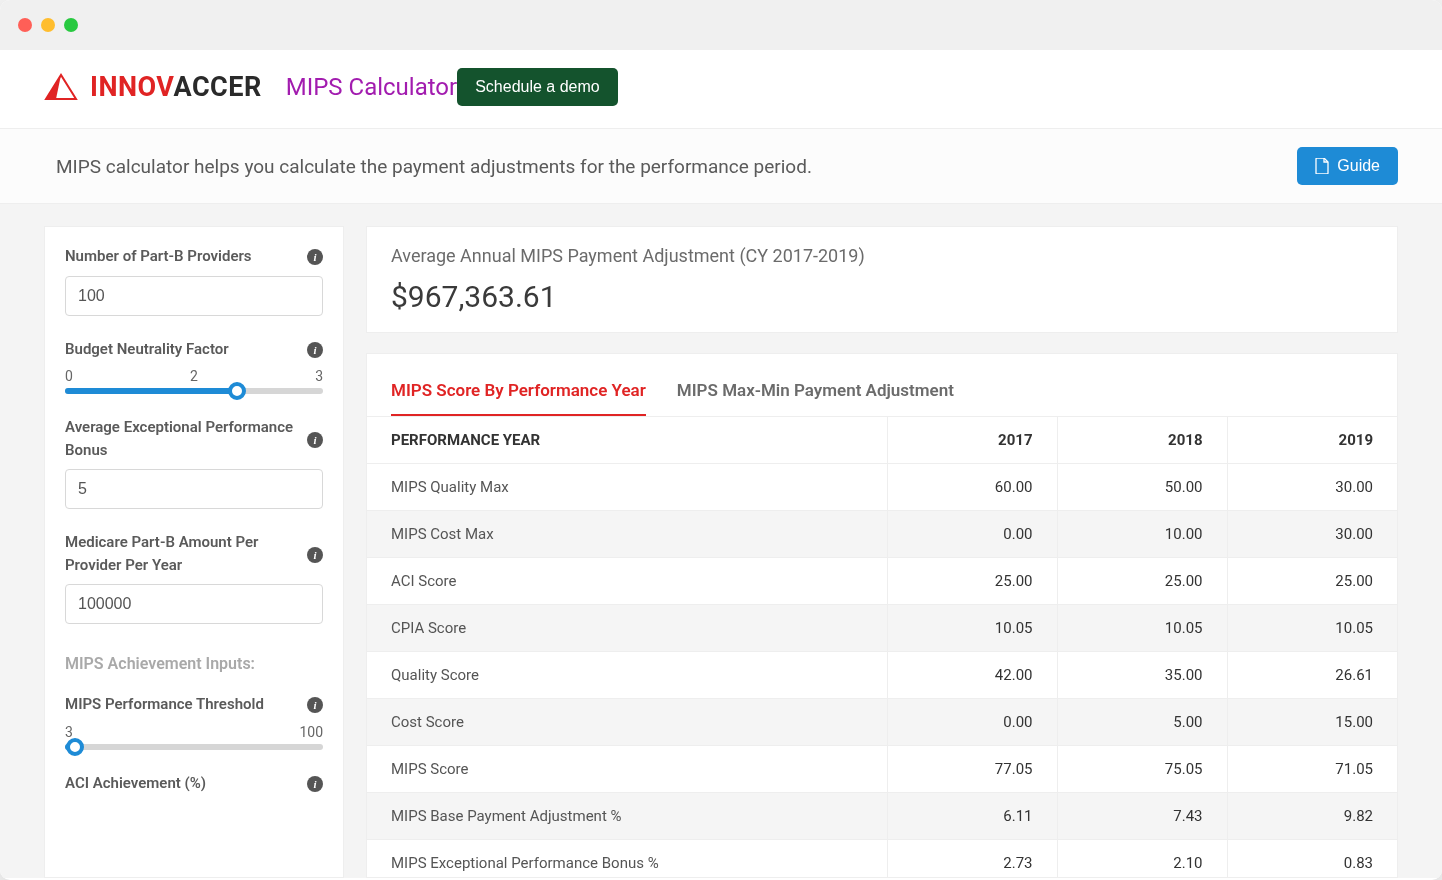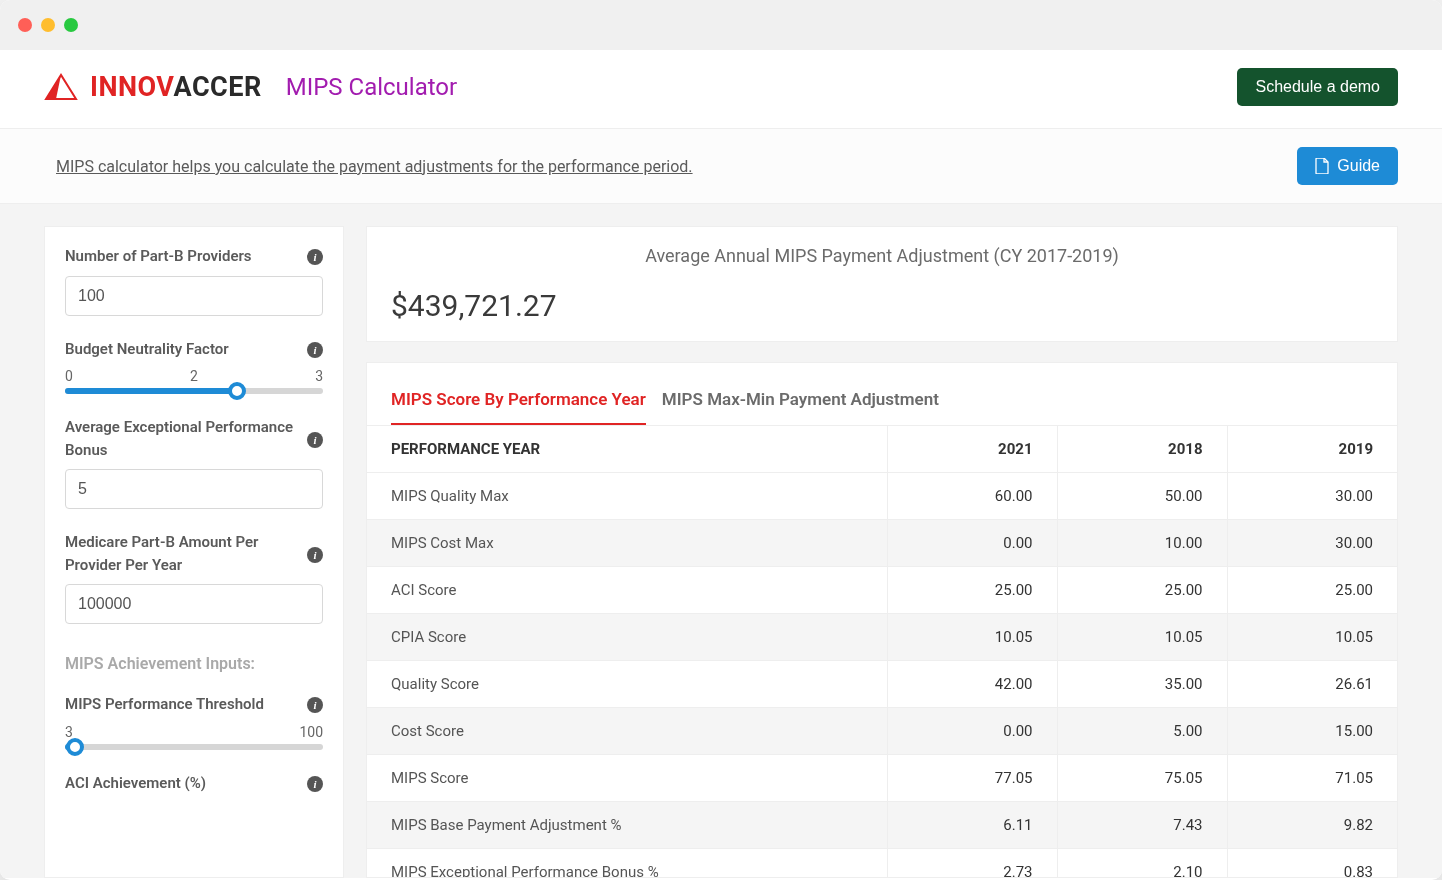--- a/index.html
+++ b/index.html
@@ -29,21 +29,20 @@
   .traffic-light {
     width: 14px; height: 14px; border-radius: 50%;
   }
   .tl-red { background: #ff5f57; }
   .tl-yellow { background: #ffbd2e; }
   .tl-green { background: #28c940; }
 
   .header {
     display: flex;
     align-items: center;
-    justify-content: space-between;
     padding: 18px 44px 22px 44px;
     border-bottom: 1px solid #eee;
   }
   .brand {
     display: flex;
     align-items: center;
     gap: 12px;
   }
   .logo-mark svg { display:block; }
   .brand-text {
@@ -75,23 +74,22 @@
 
   .subheader {
     display: flex;
     align-items: center;
     justify-content: space-between;
     padding: 18px 44px 18px 56px;
     border-bottom: 1px solid #eee;
     background:#fcfcfc;
   }
   .subheader-text {
-    font-size: 16px;
+    font-size: 19px;
     color: #5a5a5a;
-    text-decoration: underline;
   }
 
   .content {
     display: flex;
     gap: 22px;
     padding: 22px 44px 0 44px;
     background: #f4f4f4;
     height: calc(880px - 50px - 84px - 72px);
   }
 
@@ -188,39 +186,38 @@
     overflow: hidden;
   }
   .summary {
     background: #fff;
     border: 1px solid #eee;
     padding: 18px 24px;
   }
   .summary-label {
     font-size: 18px;
     color: #6b6b6b;
-    margin-bottom: 22px;
-    text-align: center;
+    margin-bottom: 13px;
   }
   .summary-value {
     font-size: 30px;
     color: #3a3a3a;
     font-weight: 400;
   }
 
   .table-card {
     background: #fff;
     border: 1px solid #eee;
     padding: 18px 0 0 0;
     flex:1;
     overflow:hidden;
   }
   .tabs {
     display: flex;
-    gap: 16px;
+    gap: 31px;
     padding: 0 24px;
     border-bottom: 1px solid #eee;
   }
   .tab {
     font-size: 17px;
     font-weight: 600;
     color: #6b6b6b;
     padding: 8px 0 14px 0;
     border-bottom: 2px solid transparent;
     cursor: pointer;
@@ -365,33 +362,33 @@
           <span class="info-icon">i</span>
         </div>
       </div>
 
     </aside>
 
     <main class="main">
 
       <div class="summary">
         <div class="summary-label">Average Annual MIPS Payment Adjustment (CY 2017-2019)</div>
-        <div class="summary-value">$439,721.27</div>
+        <div class="summary-value">$967,363.61</div>
       </div>
 
       <div class="table-card">
         <div class="tabs" id="tabs">
             <div class="tab active">MIPS Score By Performance Year</div>
             <div class="tab">MIPS Max-Min Payment Adjustment</div>
           </div>
         <table>
           <thead>
               <tr id="thead-row">
                 <th class="perf-year">PERFORMANCE YEAR</th>
-                <th class="num">2021</th>
+                <th class="num">2017</th>
                 <th class="num">2018</th>
                 <th class="num">2019</th>
               </tr>
             </thead>
           <tbody id="tbody">
               <tr>
                 <td>MIPS Quality Max</td>
                 <td class="num">60.00</td>
                 <td class="num">50.00</td>
                 <td class="num">30.00</td>

